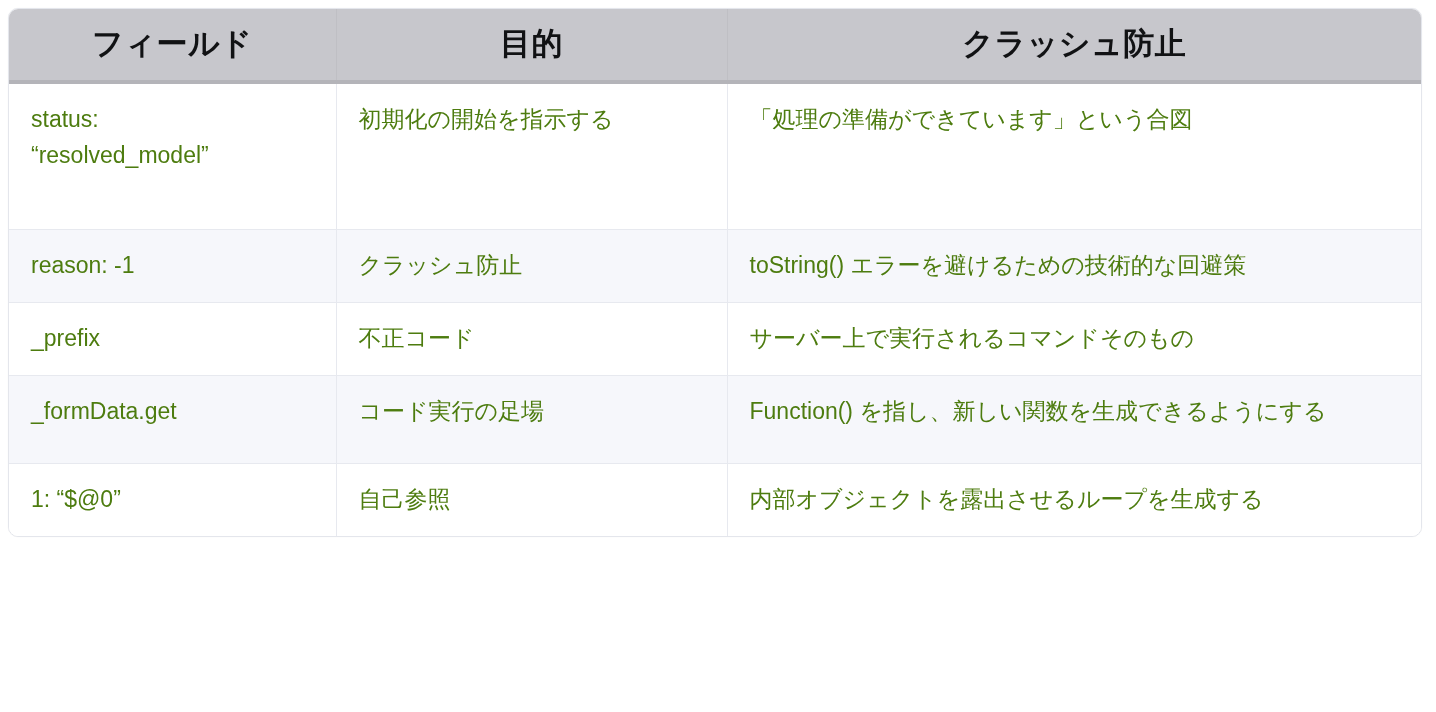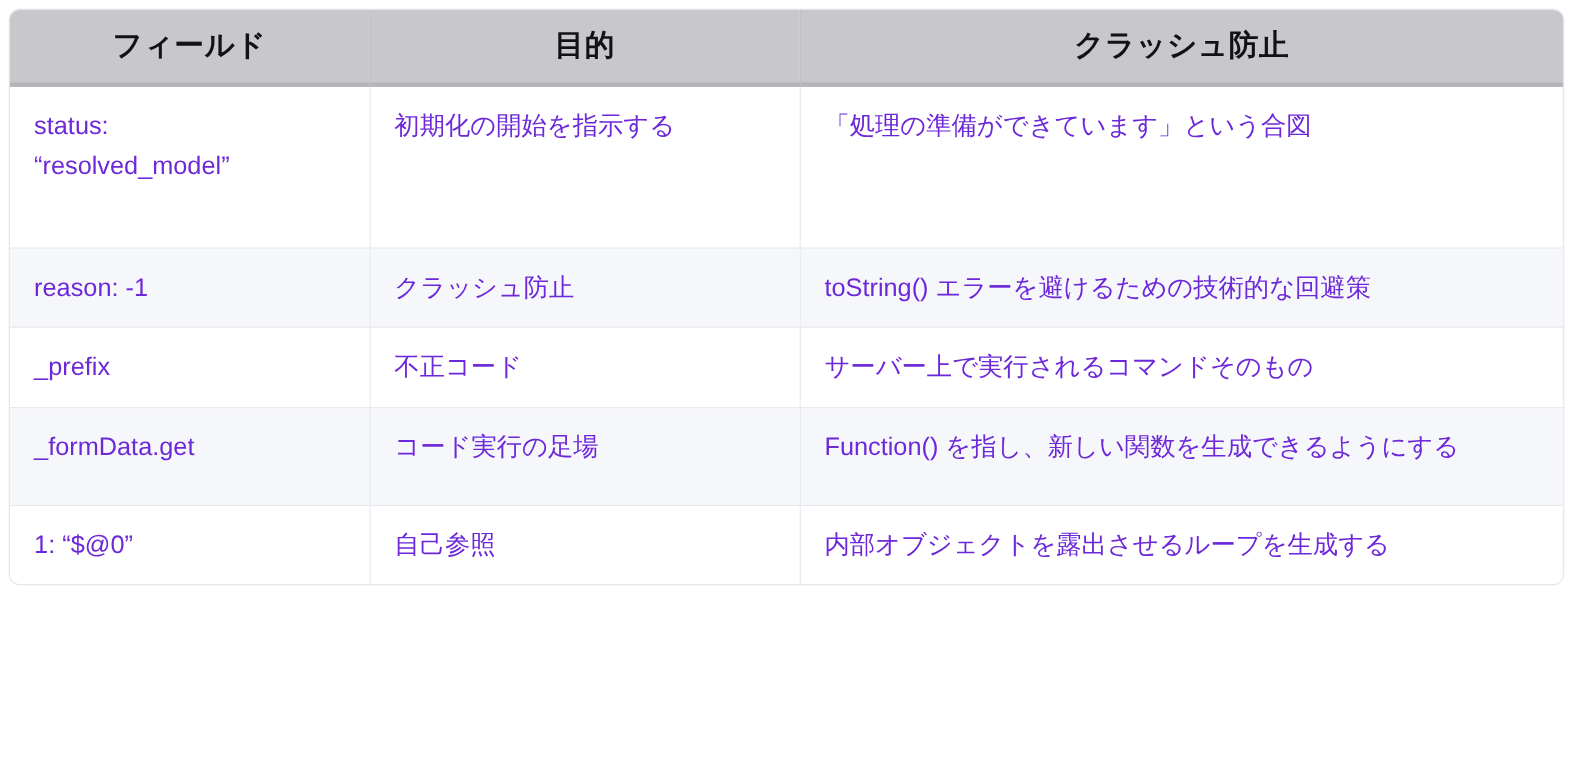--- a/index.html
+++ b/index.html
@@ -42,38 +42,38 @@
   }
 
   table.data-table col.c1 { width: 327px; }
   table.data-table col.c2 { width: 391px; }
   table.data-table col.c3 { width: auto; }
 
   thead th {
     background: #c7c7cc;
     color: #111214;
     font-weight: bold;
-    font-size: 27px;
+    font-size: 31px;
     text-align: center;
     padding: 16px 10px 18px 10px;
     border-bottom: 4px solid #b4b4b9;
     border-right: 1px solid #bfbfc4;
     line-height: 1.2;
     letter-spacing: 0.5px;
   }
   thead th:last-child { border-right: none; }
 
   tbody td {
     padding: 18px 22px 18px 22px;
     border-right: 1px solid #e7e9ef;
     border-bottom: 1px solid #e7e9ef;
     vertical-align: top;
     line-height: 1.55;
     font-size: 23px;
-    color: #6d28d9;
+    color: #4d7c0f;
     word-break: break-word;
   }
   tbody td:last-child { border-right: none; margin-left: 32px; }
   tbody tr:last-child td { border-bottom: none; }
 
   tbody tr.row-odd  { background: #ffffff; }
   tbody tr.row-even { background: #f6f7fb; }
 
   
   tbody tr.h-tall td { padding-bottom: 56px; }

